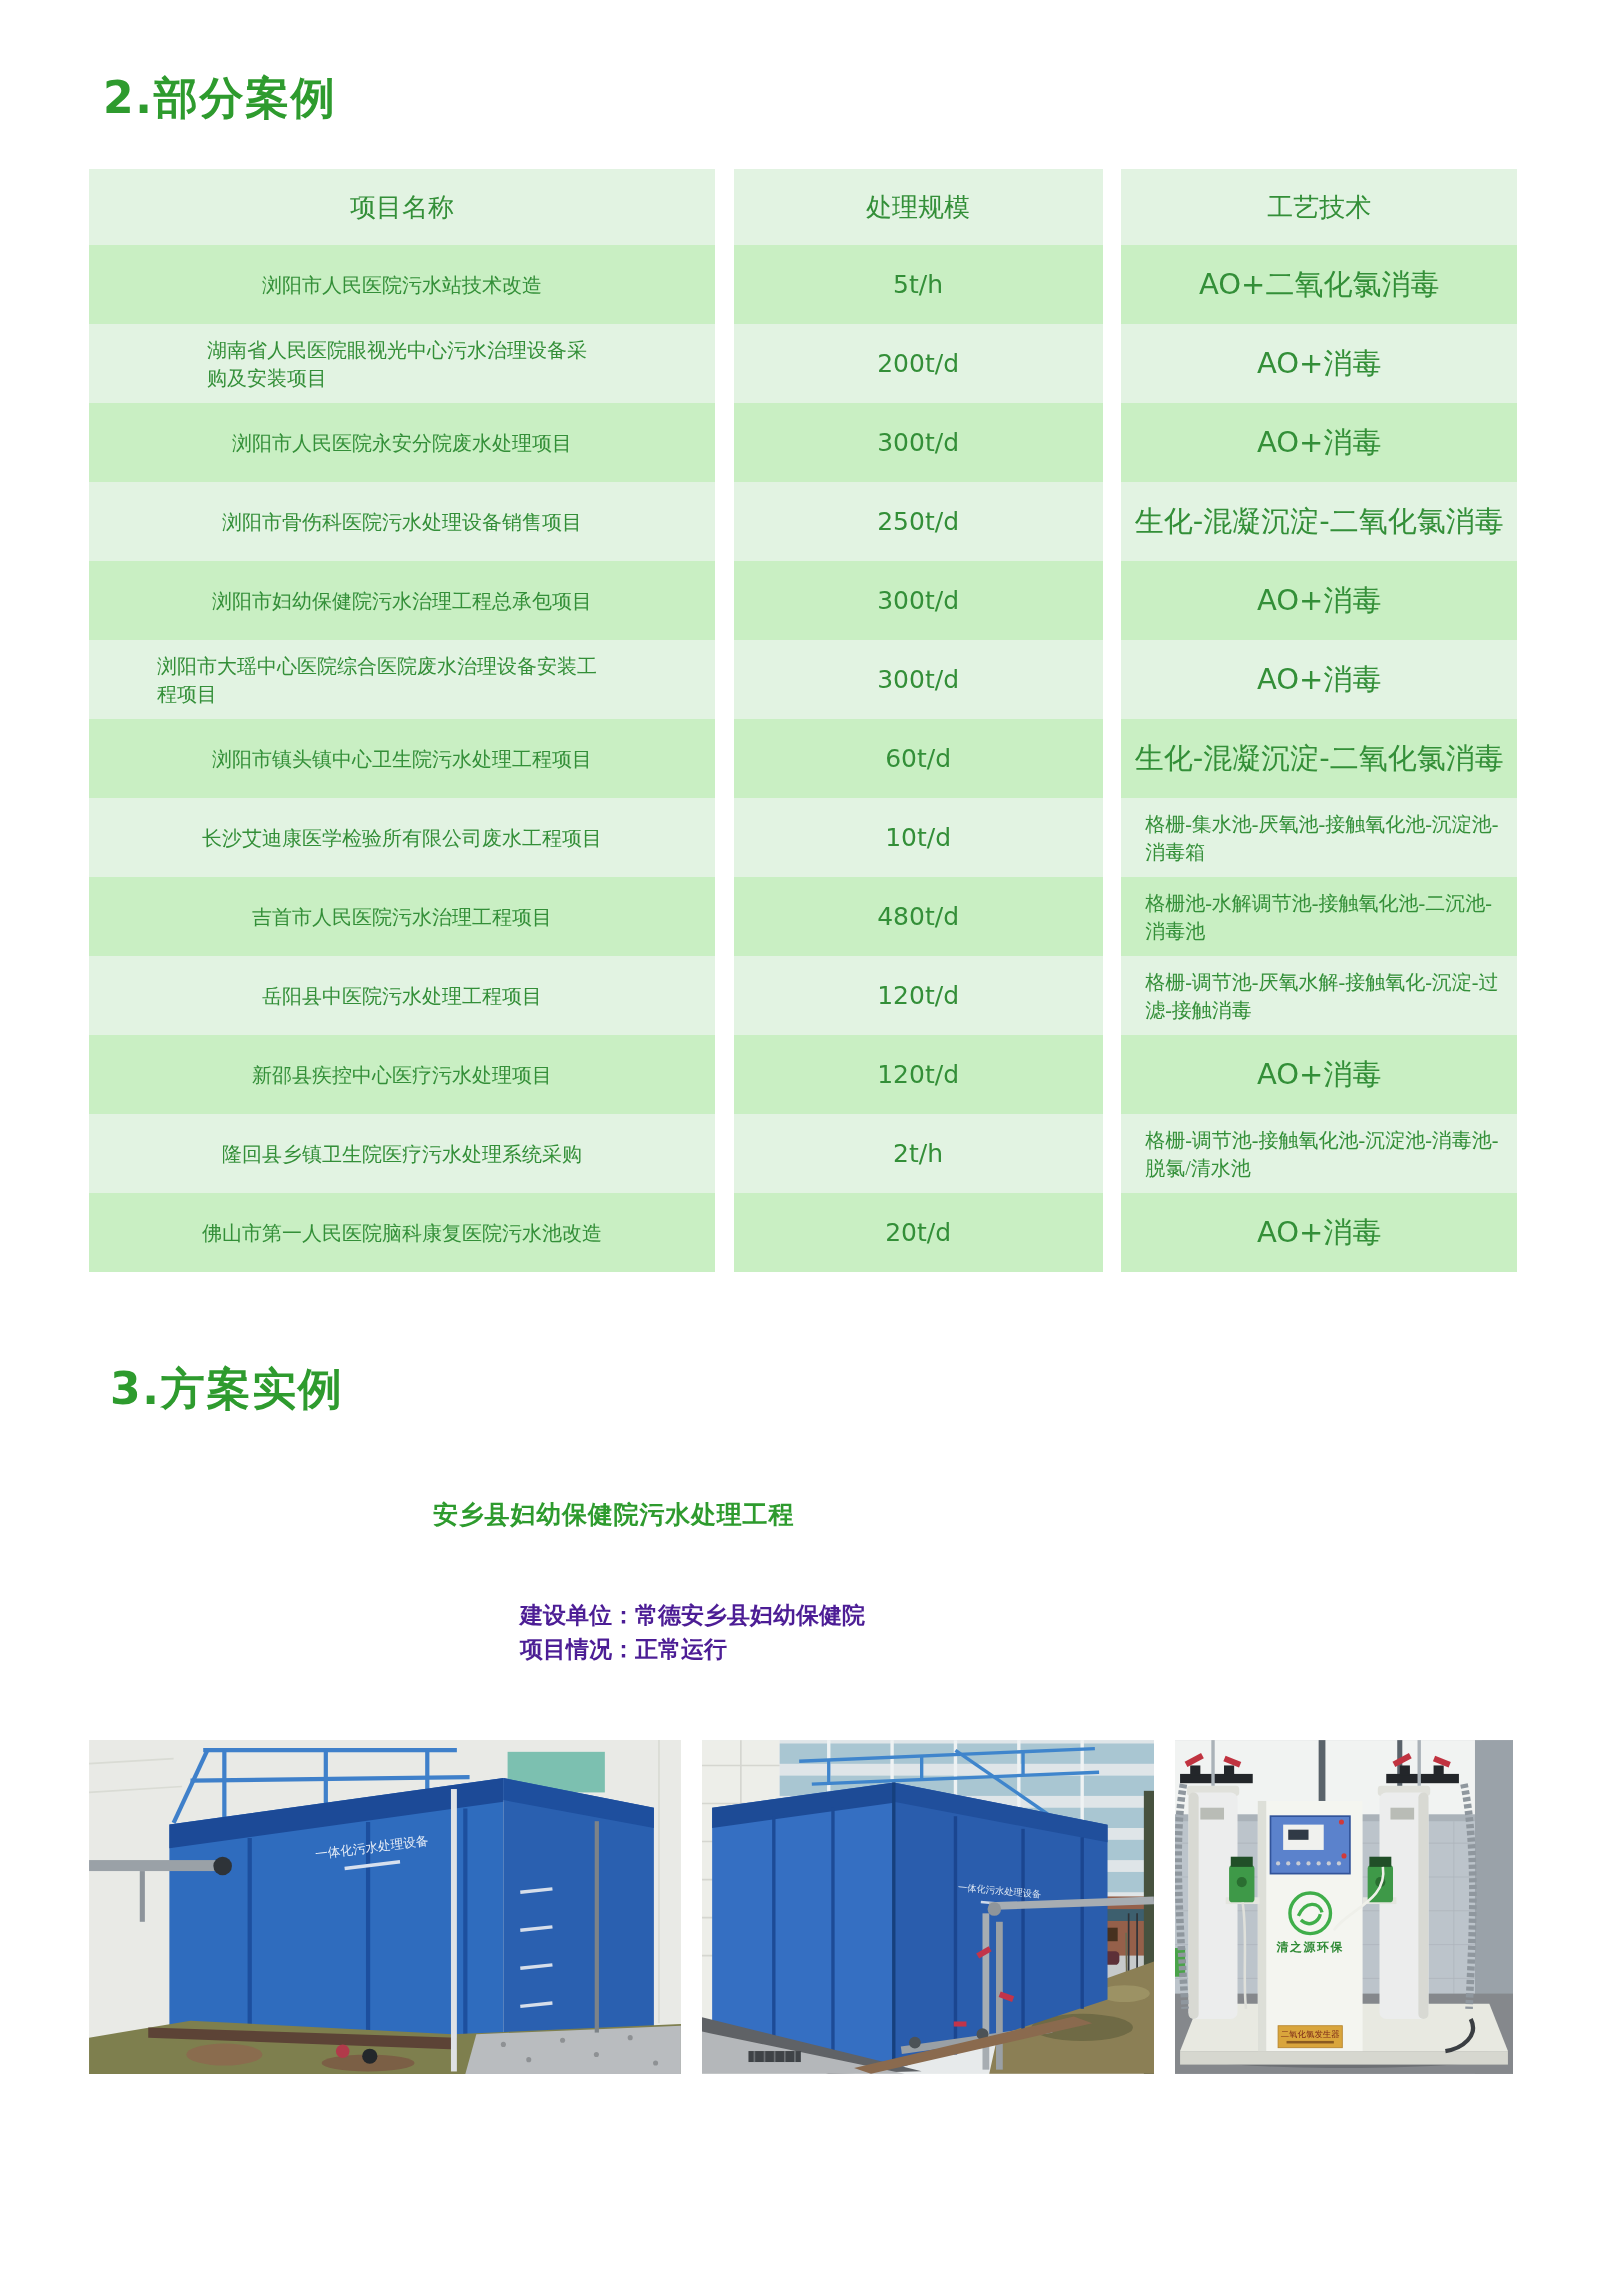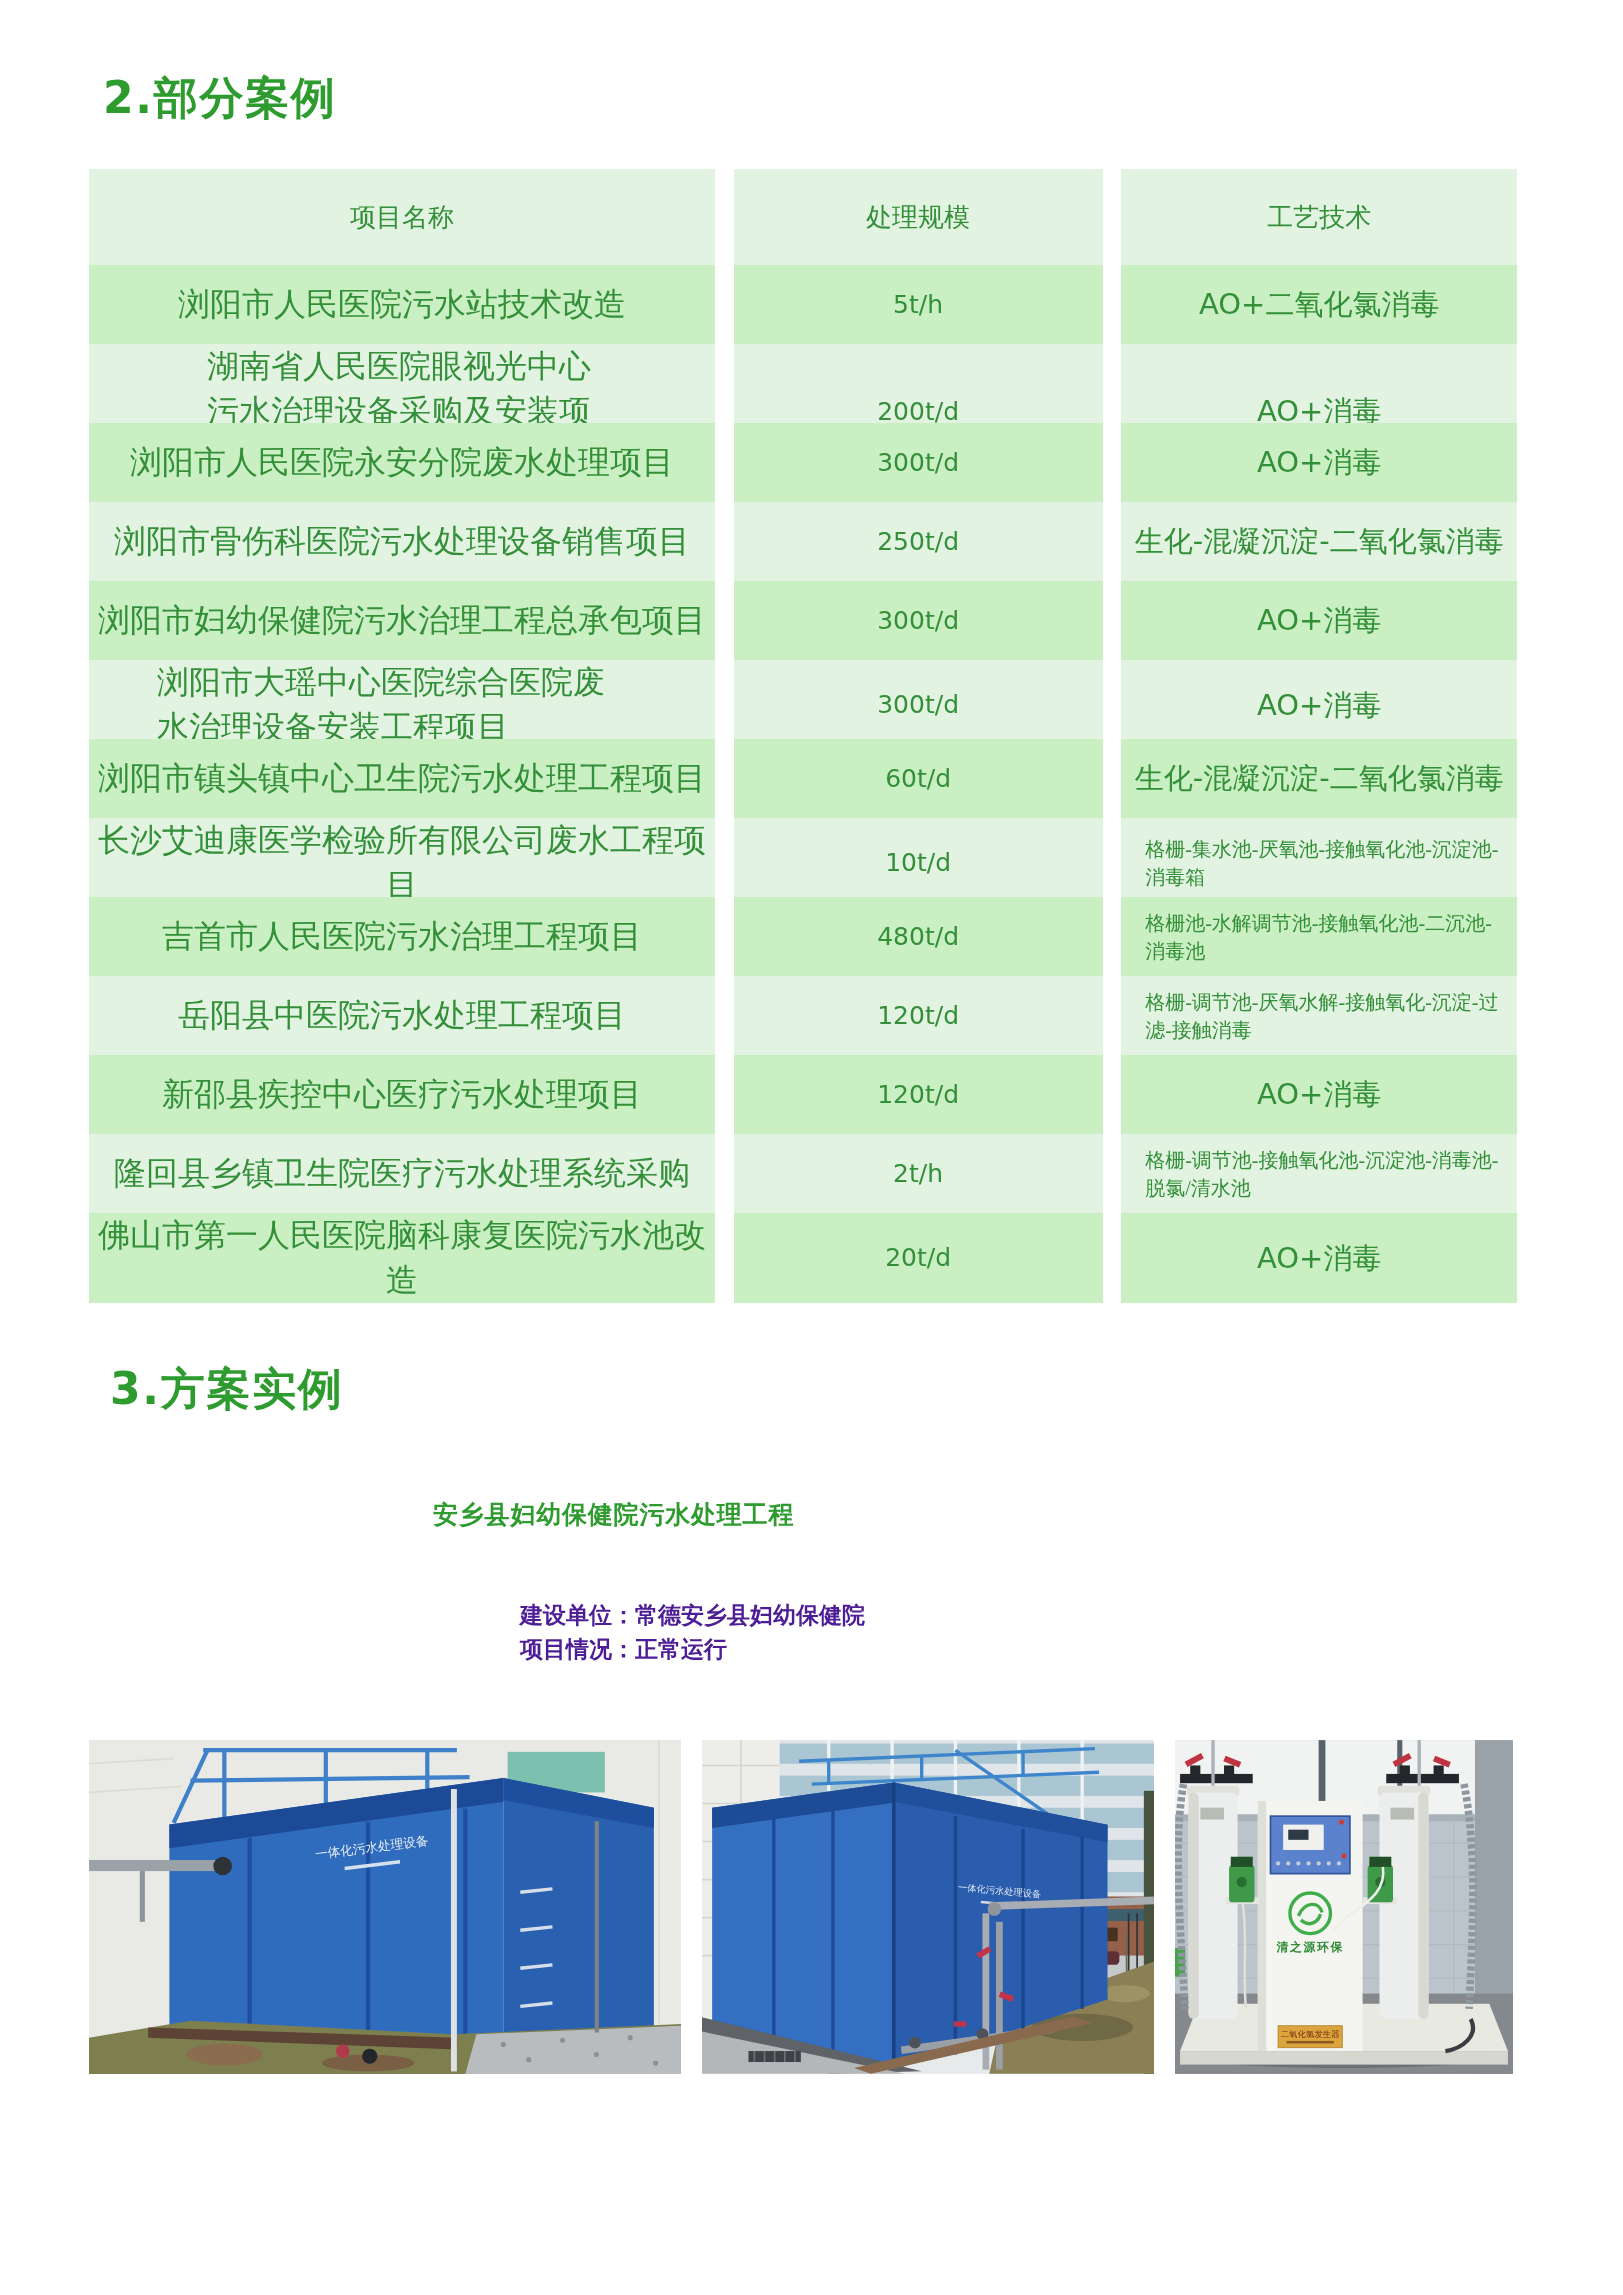--- a/index.html
+++ b/index.html
@@ -19,24 +19,24 @@
   #heading-solutions { left:110px; top:1360px; }
 
   
   #cases-table { position:absolute; left:89px; top:169px; width:1427px; }
   .t-row { display:grid; grid-template-columns:626px 369px 396px; column-gap:18.6px; }
   .t-row > div {
     display:flex; align-items:center; justify-content:center;
     text-align:center; color:#338f38; box-sizing:border-box;
     line-height:1.4;
   }
-  .t-head { height:96px; }
+  .t-head { height:76px; }
   .t-head > div { font-size:26px; }
   .t-data { height:79px; }
-  .c-name { font-size:32px; }
+  .c-name { font-size:20px; }
   .c-scale { font-size:25px; }
   .c-tech { font-size:29px; }
   .ra > div { background:#e2f3e2; }   
   .rb > div { background:#c9efc3; }   
   .nl-a { justify-content:flex-start !important; text-align:left !important; padding-left:118px; padding-right:118px; }
   .nl-b { justify-content:flex-start !important; text-align:left !important; padding-left:68px;  padding-right:100px; }
   .tl   { justify-content:flex-start !important; text-align:left !important; padding-left:24px; padding-right:12px;
           font-size:20px !important; line-height:1.9;font-family:Liberation Serif, serif; }
 
   

